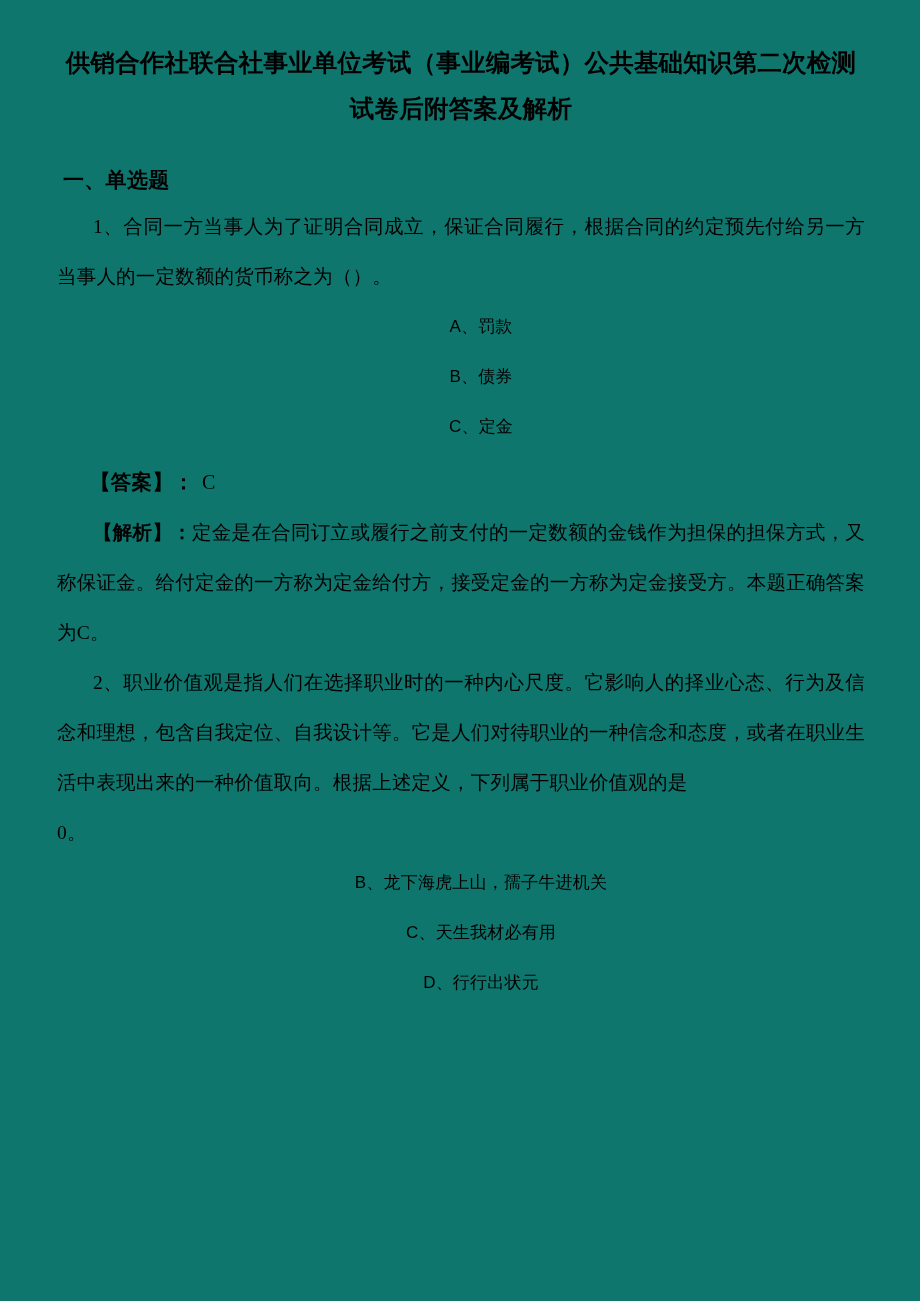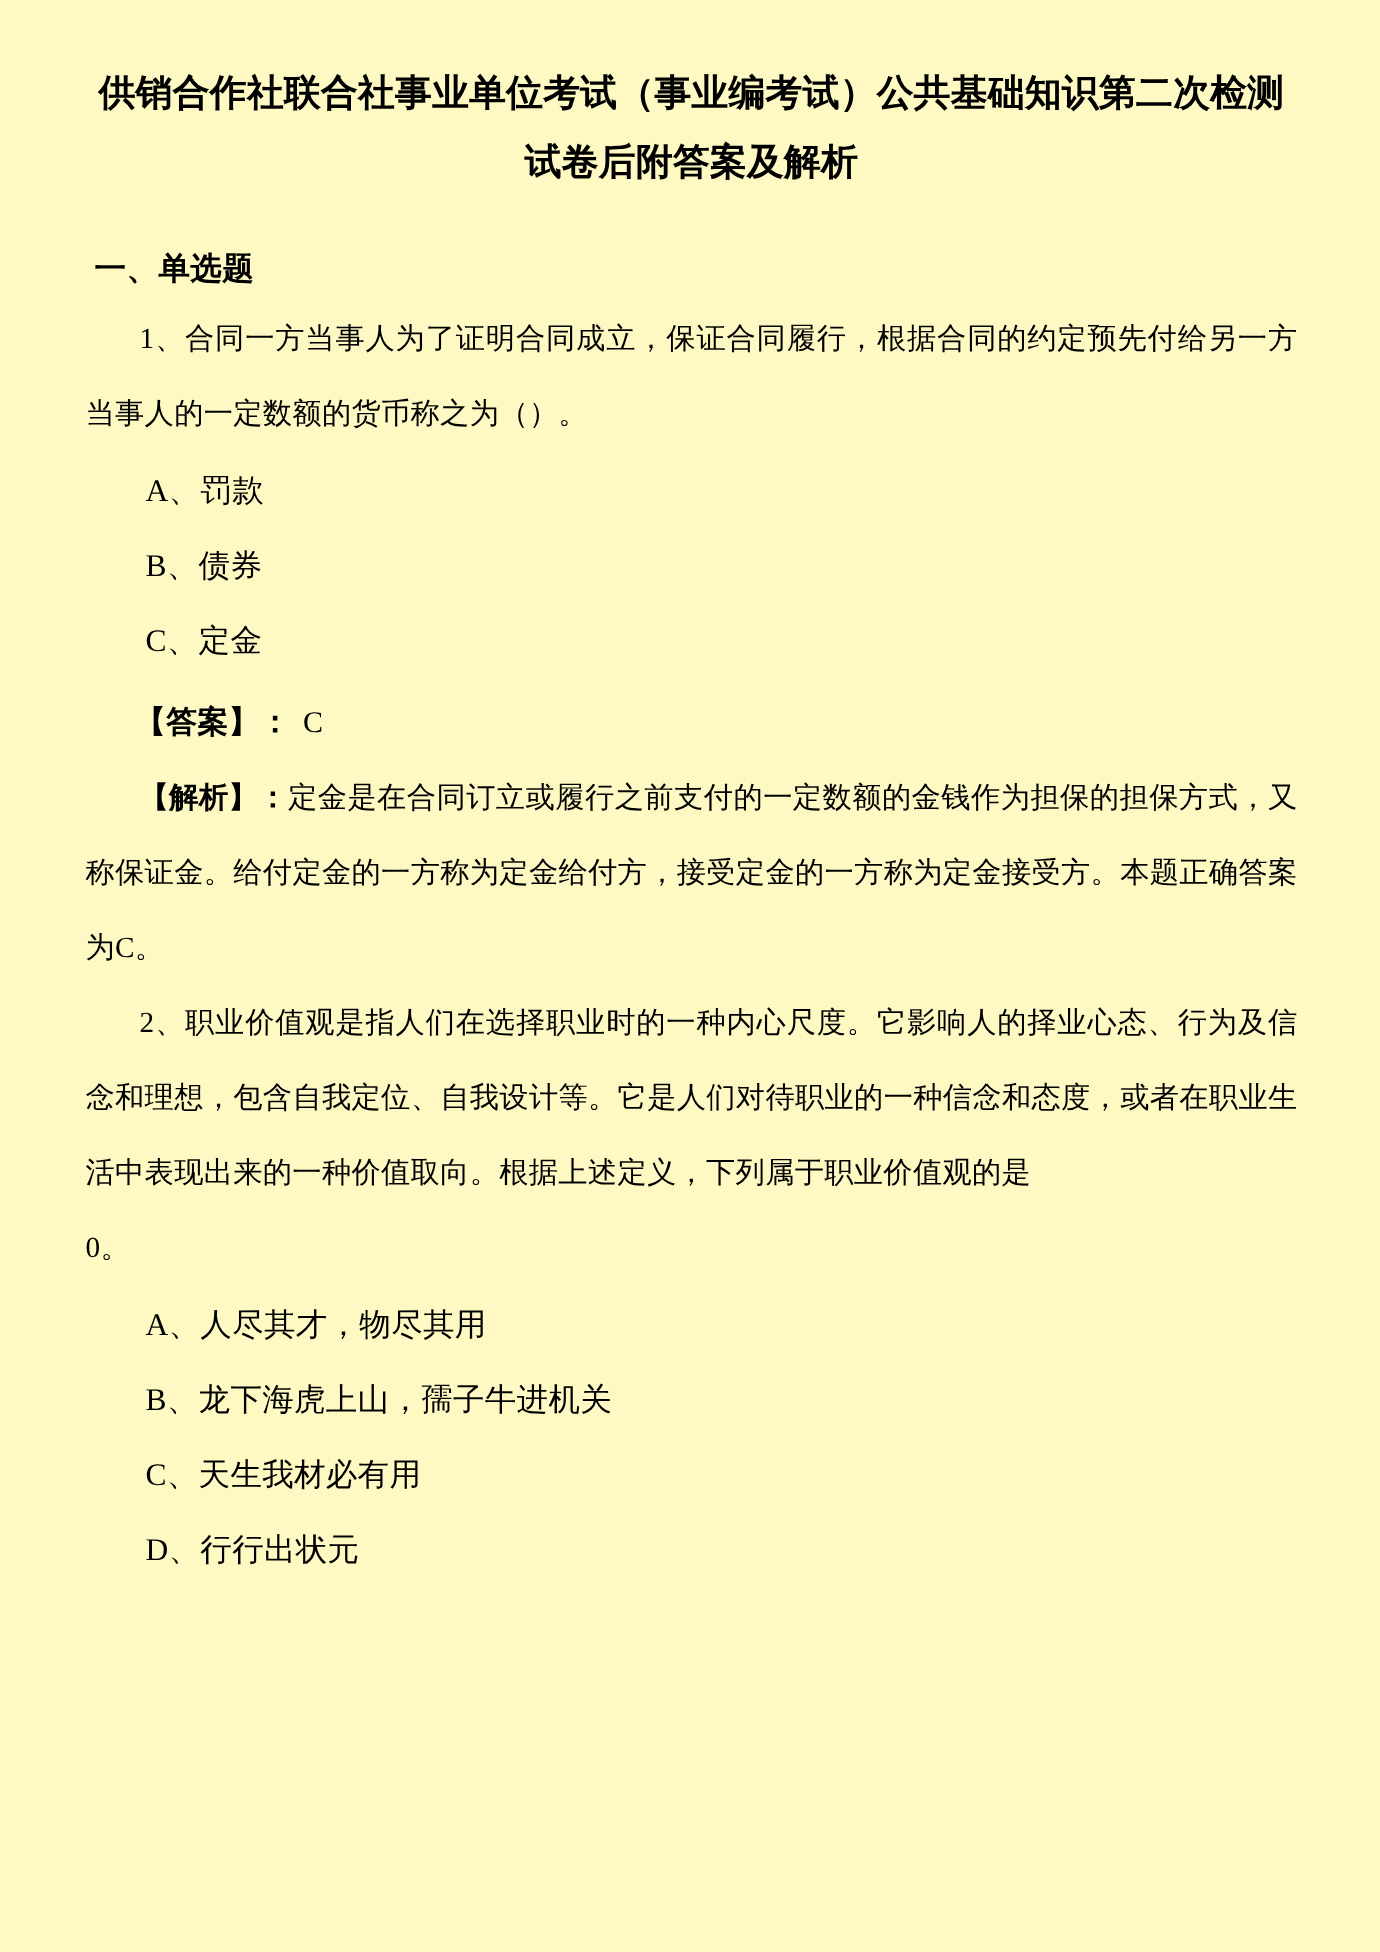--- a/index.html
+++ b/index.html
@@ -13,21 +13,21 @@
     font-family: "Liberation Serif", "DejaVu Serif", serif;
     color: #000000;
     -webkit-font-smoothing: antialiased;
   }
   .page {
     position: relative;
     width: 920px;
     height: 1301px;
     box-sizing: border-box;
     padding: 40px 55px 0 57px;
-    background: #fef9c3;
+    background: #0f766e;
     overflow: hidden;
   }
   .doc-title {
     font-family: "Liberation Sans", "DejaVu Sans", sans-serif;
     font-weight: bold;
     font-size: 24.5px;
     line-height: 46px;
     text-align: center;
     letter-spacing: 0.2px;
     margin: 0 0 2px 0;
@@ -48,26 +48,27 @@
     line-height: 50px;
     text-align: justify;
     text-justify: inter-ideograph;
     margin: 0;
     letter-spacing: 0.2px;
   }
   .indent {
     text-indent: 36px;
   }
   .option {
-    font-family: Liberation Serif, serif;
-    font-size: 21px;
+    font-family: Liberation Sans, sans-serif;
+    font-size: 17px;
     line-height: 50px;
     margin: 0;
     padding-left: 40px;
     letter-spacing: 0.2px;
+    text-align: center;
   }
   .answer-line {
     font-family: Liberation Serif, serif;
     font-weight: bold;
     font-size: 20.5px;
     line-height: 52px;
     margin: 4px 0 0 0;
     padding-left: 33px;
     letter-spacing: 0.3px;
   }
@@ -109,20 +110,19 @@
     </p>
 
   </div>
 
   <div class="q-block">
 
     <p class="body-text indent">2、职业价值观是指人们在选择职业时的一种内心尺度。它影响人的择业心态、行为及信念和理想，包含自我定位、自我设计等。它是人们对待职业的一种信念和态度，或者在职业生活中表现出来的一种价值取向。根据上述定义，下列属于职业价值观的是</p>
 
     <p class="body-text">0。</p>
 
-    <p class="option">A、人尽其才，物尽其用</p>
     <p class="option">B、龙下海虎上山，孺子牛进机关</p>
     <p class="option">C、天生我材必有用</p>
     <p class="option">D、行行出状元</p>
 
   </div>
 
 </div>
 
 </body></html>

